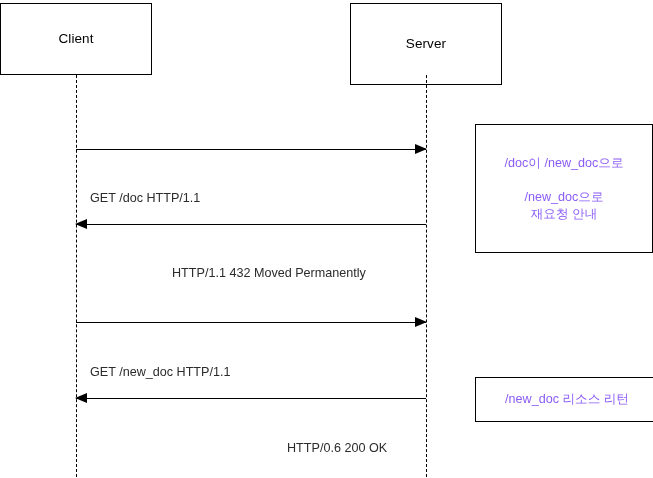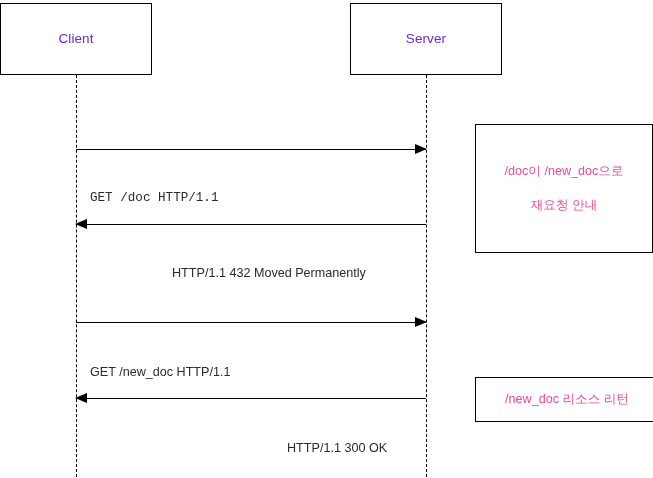--- a/index.html
+++ b/index.html
@@ -21,26 +21,26 @@
     position: absolute;
     box-sizing: border-box;
     border: 1.3px solid #000000;
     background: #ffffff;
     display: flex;
     align-items: center;
     justify-content: center;
   }
   .participant-label {
     font-size: 13.5px;
-    color: #6d28d9;
+    color: #000000;
     letter-spacing: 0.1px;
     line-height: 1;
   }
   #participant-client { left: 0px;   top: 3px; width: 152px; height: 72px; }
-  #participant-server { left: 350px; top: 3px; width: 152px; height: 72px; }
+  #participant-server { left: 350px; top: 3px; width: 152px; height: 82px; }
 
   
   .lifeline {
     position: absolute;
     top: 75px;
     width: 0px;
     height: 402px;
     border-left: 1.4px dashed #000000;
   }
   #lifeline-client { left: 76px; }
@@ -82,21 +82,21 @@
 
   
   .msg-label {
     position: absolute;
     font-size: 12.6px;
     color: #2b2b2b;
     line-height: 17px;
     white-space: pre;
   }
   #msg1 { top: 149px; }
-  #msg1-label { left: 90px; top: 156px; text-align: left; font-family: Liberation Mono, monospace; }
+  #msg1-label { left: 90px; top: 156px; text-align: left; }
 
   #msg2 { top: 224px; }
   #msg2-label { left: 172px; top: 231px; text-align: left; }
 
   #msg3 { top: 322px; }
   #msg3-label { left: 90px; top: 330px; text-align: center; }
 
   #msg4 { top: 398px; }
   #msg4-label { left: 287px; top: 406px; text-align: left; }
 
@@ -105,21 +105,21 @@
     position: absolute;
     box-sizing: border-box;
     border: 1.3px solid #000000;
     background: #ffffff;
     display: flex;
     flex-direction: column;
     align-items: center;
     justify-content: center;
     text-align: center;
     font-size: 12.6px;
-    color: #ec4899;
+    color: #8b5cf6;
     line-height: 17px;
   }
   #note-redirect { left: 475px; top: 124px; width: 178px; height: 129px; }
   #note-return   { left: 475px; top: 377px; width: 184px; height: 45px; }
   .note-para { margin: 0; }
   .note-gap { height: 17px; }
 </style>
 </head>
 <body>
 
@@ -158,26 +158,27 @@
   </div>
   <div class="msg-label" id="msg3-label">
     <div class="note-para">GET /new_doc HTTP/1.1</div>
   </div>
 
   <div class="message to-left" id="msg4">
     <div class="line"></div>
     <div class="head"></div>
   </div>
   <div class="msg-label" id="msg4-label">
-    <div class="note-para">HTTP/1.1 300 OK</div>
+    <div class="note-para">HTTP/0.6 200 OK</div>
   </div>
 
   <div class="note" id="note-redirect">
     <div class="note-para">/doc이 /new_doc으로</div>
     <div class="note-gap"></div>
+    <div class="note-para">/new_doc으로</div>
     <div class="note-para">재요청 안내</div>
   </div>
 
   <div class="note" id="note-return">
     <div class="note-para">/new_doc 리소스 리턴</div>
   </div>
 
 </div>
 
 </body></html>

